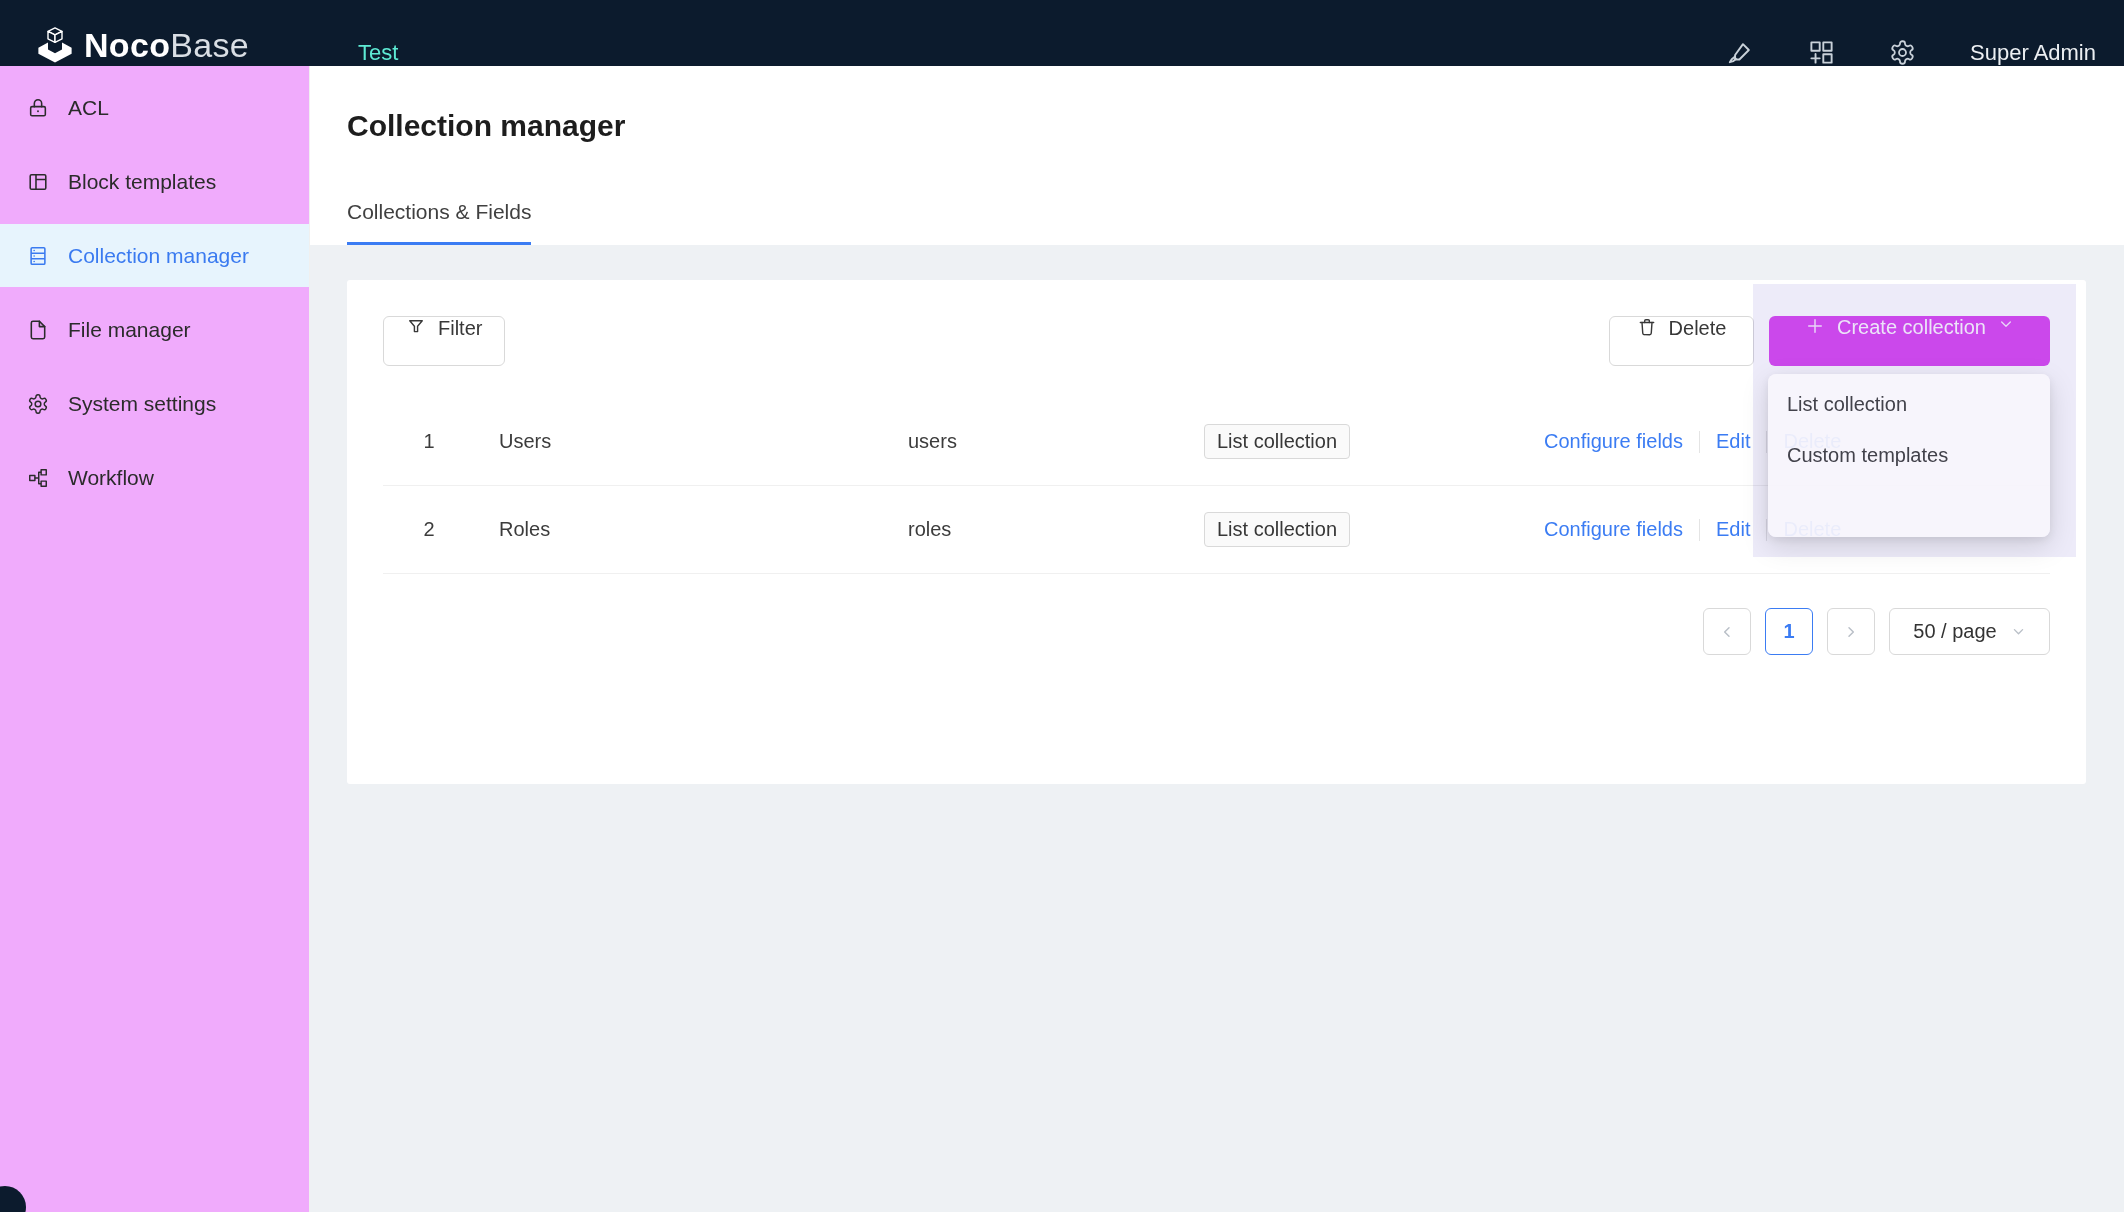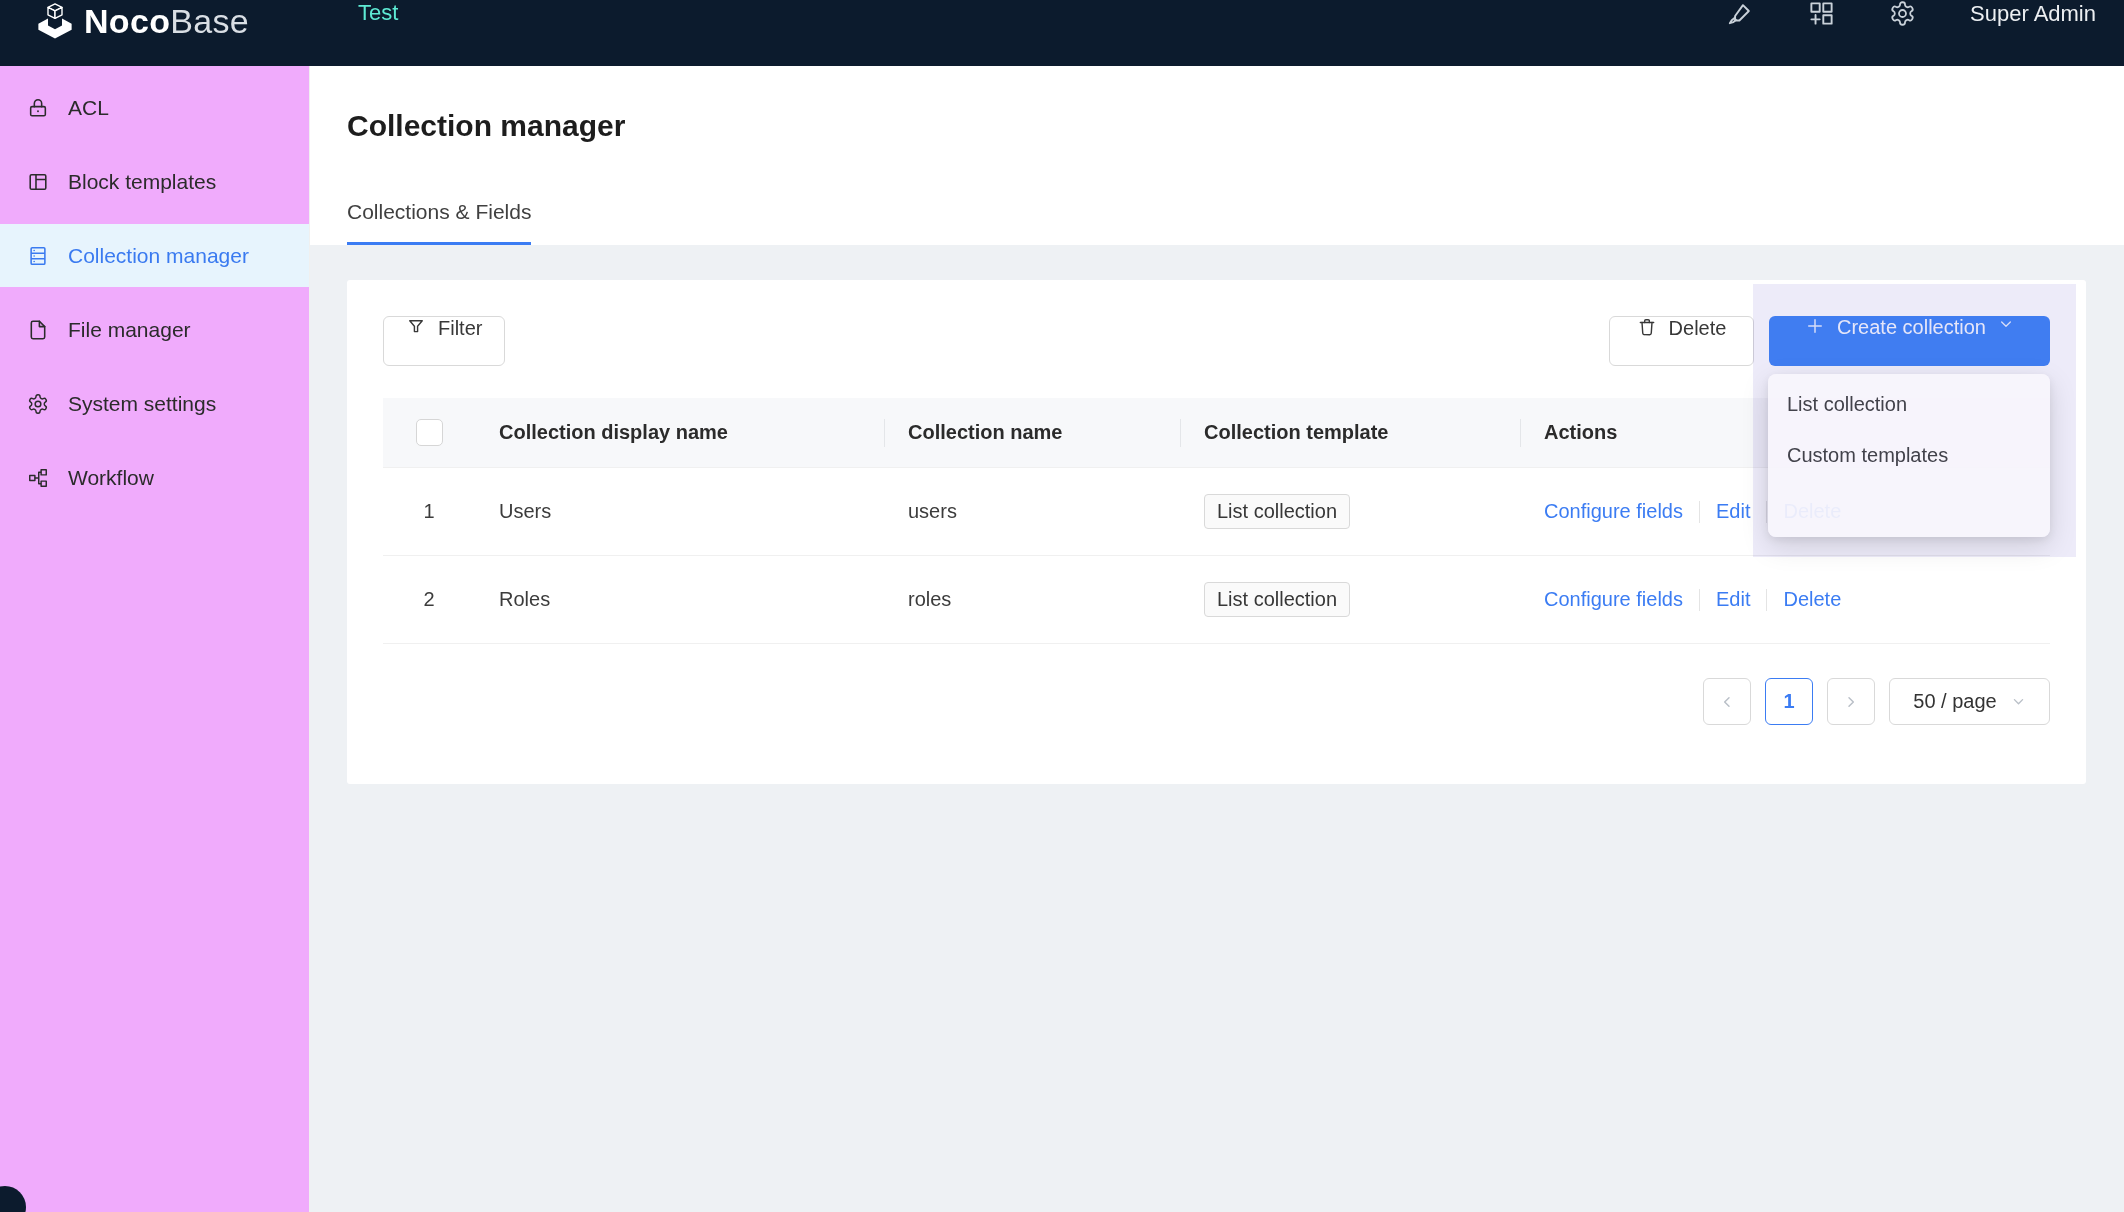--- a/index.html
+++ b/index.html
@@ -2,21 +2,21 @@
 <html><head>
 <meta charset="utf-8">
 <style>
   * { margin:0; padding:0; box-sizing:border-box; }
   html,body { width:2124px; height:1212px; }
   body { font-family:"Liberation Sans","DejaVu Sans",sans-serif; background:#eef1f4; }
   .app { position:relative; width:2124px; height:1212px; overflow:hidden; background:#eef1f4; }
 
   
   .topbar { position:absolute; top:0; left:0; right:0; height:66px; background:#0c1b2d;
-            display:flex; align-items:flex-start; z-index:5; }
+            display:flex; align-items:flex-end; z-index:5; }
   .topbar-left { width:310px; flex:0 0 auto; display:flex; align-items:center; padding-left:34px; }
   .logo-mark { width:42px; height:42px; flex:0 0 auto; margin-right:8px; }
   .brand { font-size:34px; line-height:1; white-space:nowrap; letter-spacing:.3px; }
   .brand-bold { font-weight:bold; color:#ffffff; }
   .brand-light { font-weight:300; color:#d9dee4; }
   .topbar-menu { display:flex; align-items:center; margin-left:36px; }
   .topbar-menu-item { color:#5eead4; font-size:22px; font-weight:500; padding:0 12px; cursor:pointer; }
   .topbar-right { margin-left:auto; display:flex; align-items:center; gap:54px; padding-right:28px; }
   .topbar-icon { width:27px; height:27px; color:#c9d1d9; cursor:pointer; display:block; }
   .topbar-user { color:#eceff2; font-size:22px; cursor:pointer; }
@@ -40,21 +40,21 @@
 
   .content { padding:35px 38px 0 37px; }
   .card { background:#ffffff; border-radius:3px; height:504px; padding:36px; position:relative; }
 
   .toolbar { display:flex; align-items:center; }
   .btn { height:50px; display:inline-flex; align-items:flex-start; justify-content:center; gap:12px;
          border:1px solid #d9d9d9; border-radius:6px; background:#fff; padding:0 22px;
          font-size:20px; color:#383838; cursor:pointer; white-space:nowrap; }
   .btn .b-icon { width:20px; height:20px; }
   .btn-delete { margin-left:auto; width:145px; }
-  .btn-create { margin-left:15px; width:281px; background:#3b82f6; border:none;
+  .btn-create { margin-left:15px; width:281px; background:#d946ef; border:none;
                 color:rgba(255,255,255,.96); }
   .btn-create .b-icon { width:20px; height:20px; opacity:.9; }
   .btn-create .caret { width:16px; height:16px; opacity:.9; }
 
   
   .table { margin-top:32px; font-size:20px; color:#3c3c3c; }
   .t-row { display:grid; grid-template-columns:92px 409px 296px 340px 1fr; align-items:center; }
   .t-head { height:70px; background:#f7f8fa; font-weight:700; color:#2b2b2b;
             border-bottom:1px solid #f0f0f0; }
   .t-body-row { height:88px; border-bottom:1px solid #f0f0f0; background:#fff; }
@@ -219,29 +219,20 @@
               <path d="M12 4.5v15 M4.5 12h15"></path>
             </svg>
             <span>Create collection</span>
             <svg class="caret" viewBox="0 0 24 24" fill="none" stroke="currentColor" stroke-width="2" stroke-linecap="round" stroke-linejoin="round">
               <path d="M5.5 9l6.5 6.5L18.5 9"></path>
             </svg>
           </button>
         </div>
 
         <div class="table">
-          <div class="t-row t-head">
-            <div class="t-cell center">
-              <div class="checkbox"></div>
-            </div>
-            <div class="t-cell">Collection display name</div>
-            <div class="t-cell sep">Collection name</div>
-            <div class="t-cell sep">Collection template</div>
-            <div class="t-cell sep">Actions</div>
-          </div>
 
           <div class="t-row t-body-row">
             <div class="t-cell center">1</div>
             <div class="t-cell">Users</div>
             <div class="t-cell">users</div>
             <div class="t-cell">
               <span class="tag">List collection</span>
             </div>
             <div class="t-cell">
               <div class="actions">

